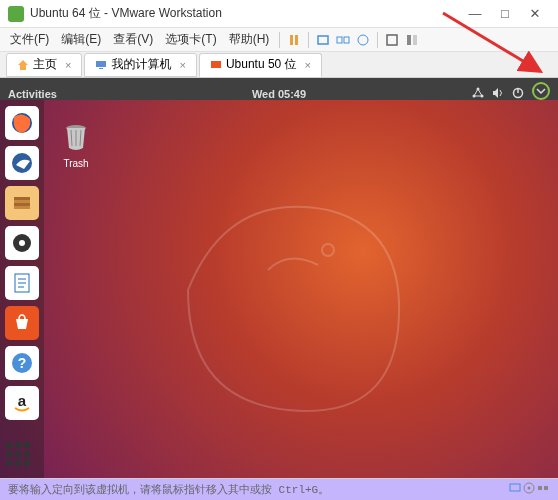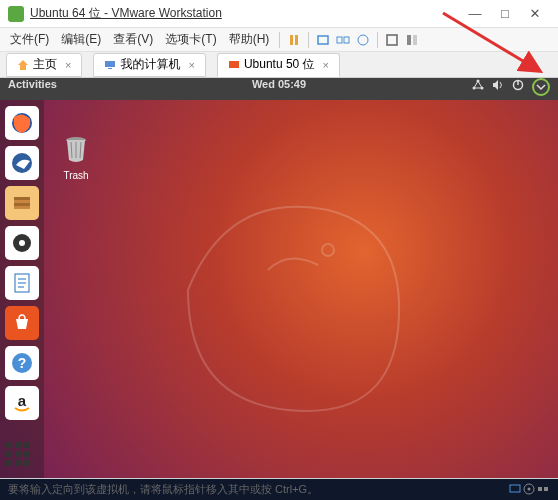--- a/index.html
+++ b/index.html
@@ -1,43 +1,43 @@
 <!DOCTYPE html>
 <html><head>
 <meta charset="utf-8">
 <style>
   * { box-sizing: border-box; margin: 0; padding: 0; }
   body { font-family: "Segoe UI", Arial, sans-serif; font-size: 12px; width: 558px; height: 500px; overflow: hidden; background: #fff; position: relative; }
   .titlebar { height: 28px; display: flex; align-items: center; padding: 0 8px; background: #fff; border-bottom: 1px solid #e0e0e0; }
   .titlebar .app-icon { width: 16px; height: 16px; background: #5ba843; border-radius: 3px; margin-right: 6px; }
-  .titlebar .title { flex: 1; color: #333; font-size: 12px; text-decoration: underline; }
+  .titlebar .title { flex: 1; color: #333; font-size: 12px; }
   .titlebar .win-btn { width: 30px; text-align: center; font-size: 13px; color: #555; cursor: pointer; }
   .menubar { height: 24px; display: flex; align-items: center; padding: 0 4px; background: #f7f7f7; border-bottom: 1px solid #e0e0e0; font-size: 12px; color: #333; }
   .menubar .menu-item { padding: 2px 6px; cursor: pointer; }
   .menubar .sep { width: 1px; height: 16px; background: #ccc; margin: 0 4px; }
   .menubar .tool-icon { width: 14px; height: 14px; margin: 0 3px; display: inline-block; }
   .tabs { height: 26px; display: flex; align-items: center; background: #f0f0f0; border-bottom: 1px solid #d0d0d0; padding-left: 6px; font-size: 12px; }
-  .tab { display: flex; align-items: center; height: 24px; padding: 0 10px; border: 1px solid #d0d0d0; background: #fff; margin-right: 11px; border-radius: 3px 3px 0 0; cursor: pointer; gap: 4px; }
+  .tab { display: flex; align-items: center; height: 24px; padding: 0 10px; border: 1px solid #d0d0d0; background: #fff; margin-right: 2px; border-radius: 3px 3px 0 0; cursor: pointer; gap: 4px; }
   .tab.active { background: #fff; border-bottom: 1px solid #fff; }
   .tab .tab-ico { width: 12px; height: 12px; display: inline-block; }
   .tab .x { color: #888; margin-left: 4px; font-size: 11px; }
   .vm-screen { position: relative; width: 558px; height: 400px; overflow: hidden; }
-  .gnome-topbar { height: 22px; background: rgba(30,30,30,0.85); color: #ddd; display: flex; align-items: flex-start; padding: 0 8px; font-size: 11px; }
+  .gnome-topbar { height: 22px; background: rgba(30,30,30,0.85); color: #ddd; display: flex; align-items: flex-end; padding: 0 8px; font-size: 11px; }
   .gnome-topbar .spacer { flex: 1; }
   .gnome-topbar .clock { position: absolute; left: 50%; transform: translateX(-50%); font-weight: bold; }
   .gnome-topbar .ico { width: 14px; height: 14px; margin: 0 3px; fill: #ddd; display: inline-flex; align-items: center; }
   .gnome-topbar .power-circle { width: 18px; height: 18px; border: 2px solid #8bc34a; border-radius: 50%; display: flex; align-items: center; justify-content: center; margin-left: 4px; }
   .desktop { position: absolute; top: 22px; left: 0; right: 0; bottom: 0; background: radial-gradient(circle at 65% 40%, #e2642f 0%, #b83c2c 35%, #6e1f58 100%); }
   .dock { position: absolute; left: 0; top: 0; bottom: 0; width: 44px; background: rgba(30,30,30,0.35); display: flex; flex-direction: column; align-items: center; padding-top: 6px; gap: 6px; }
   .dock .app { width: 34px; height: 34px; border-radius: 5px; display: flex; align-items: center; justify-content: center; font-size: 18px; cursor: pointer; }
-  .trash-icon { position: absolute; left: 54px; top: 26px; text-align: center; color: #fff; font-size: 10px; }
+  .trash-icon { position: absolute; left: 54px; top: 14px; text-align: center; color: #fff; font-size: 10px; }
   .trash-icon .tr { width: 44px; height: 44px; display: flex; align-items: center; justify-content: center; }
   .apps-grid { position: absolute; left: 6px; bottom: 6px; width: 30px; height: 30px; display: grid; grid-template-columns: repeat(3,6px); grid-template-rows: repeat(3,6px); gap: 3px; cursor: pointer; }
   .apps-grid span { background: #333; border-radius: 1px; }
-  .statusbar { height: 22px; display: flex; align-items: center; padding: 0 8px; font-size: 11px; color: #444; border-top: 1px solid #d0d0d0; background: #0f172a; }
+  .statusbar { height: 22px; display: flex; align-items: center; padding: 0 8px; font-size: 11px; color: #444; border-top: 1px solid #d0d0d0; background: #c4b5fd; font-family: Liberation Mono, monospace; }
   .statusbar .spacer { flex: 1; }
   .statusbar .hint { color: #666; }
   .arrow-overlay { position: absolute; top: 8px; right: 0; width: 120px; height: 75px; pointer-events: none; }
   .bird-silhouette { position: absolute; top: 70px; right: 130px; opacity: 0.18; }
 </style>
 </head>
 <body>
 
 <div class="titlebar">
   <div class="app-icon"></div>

